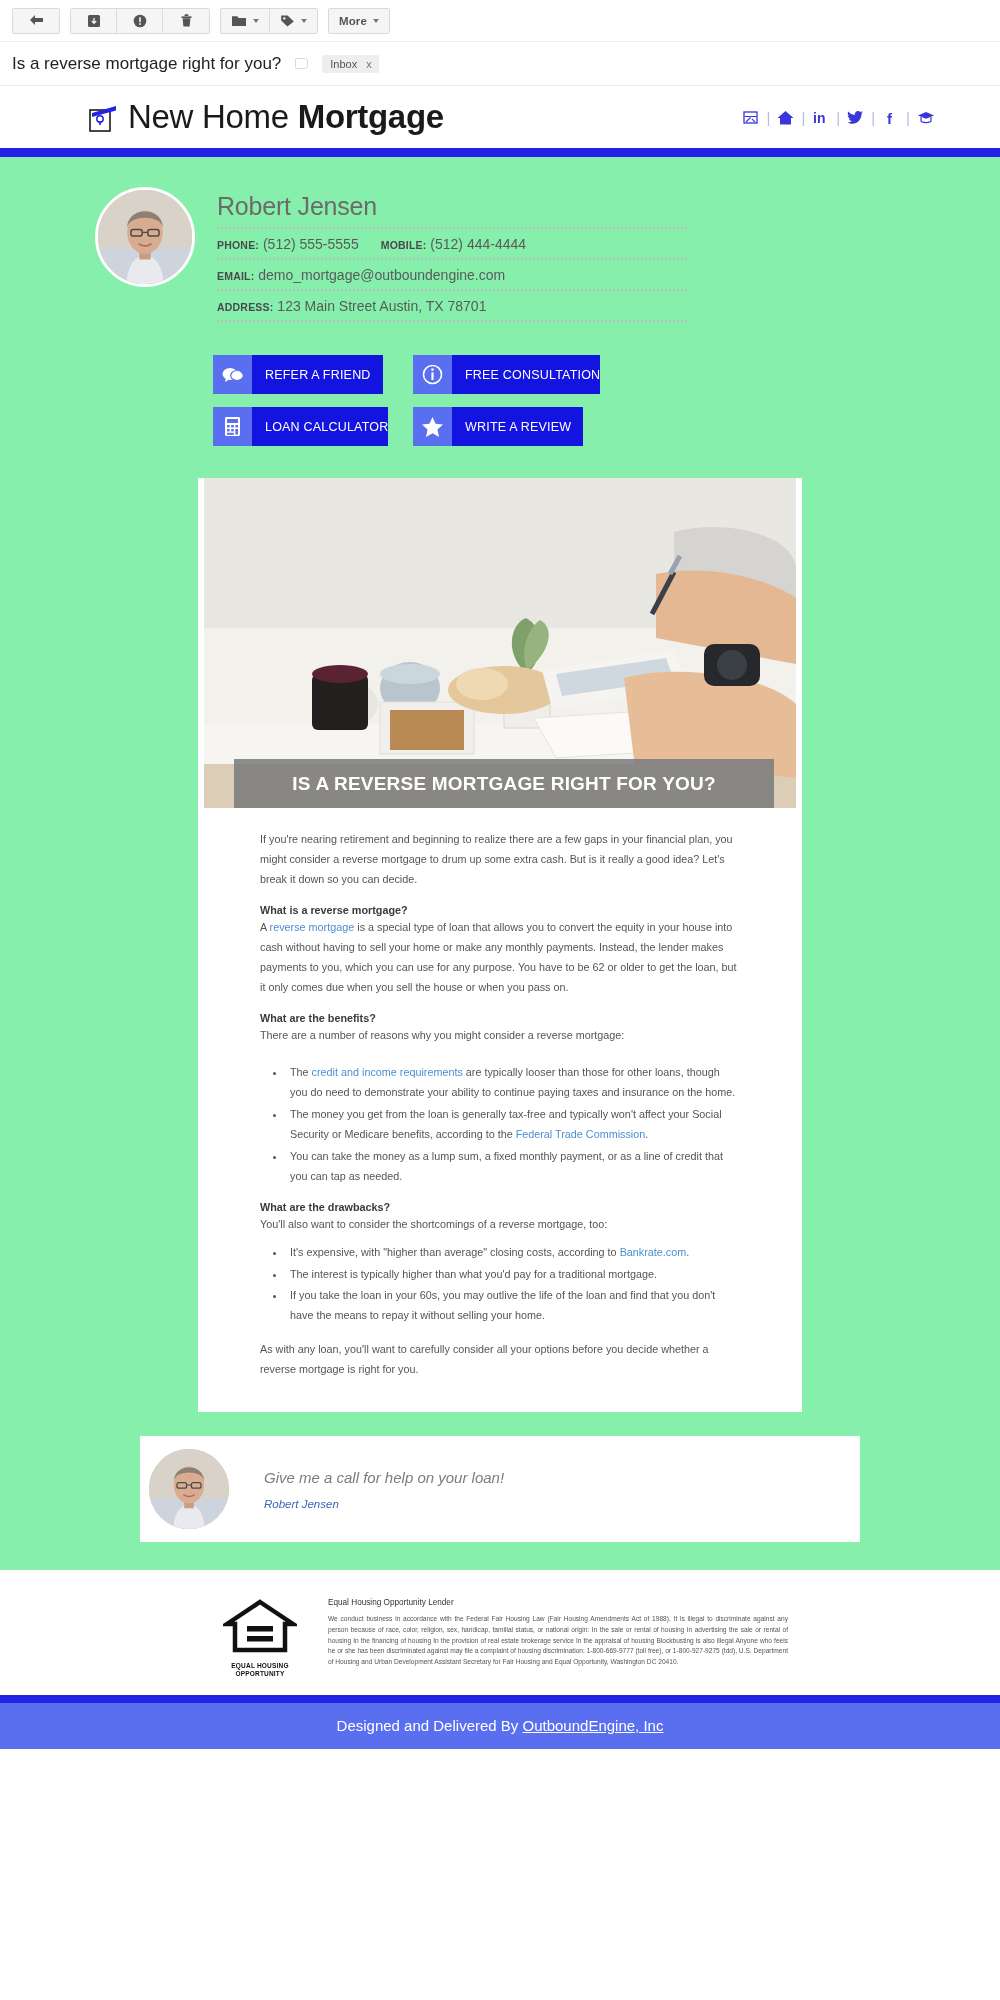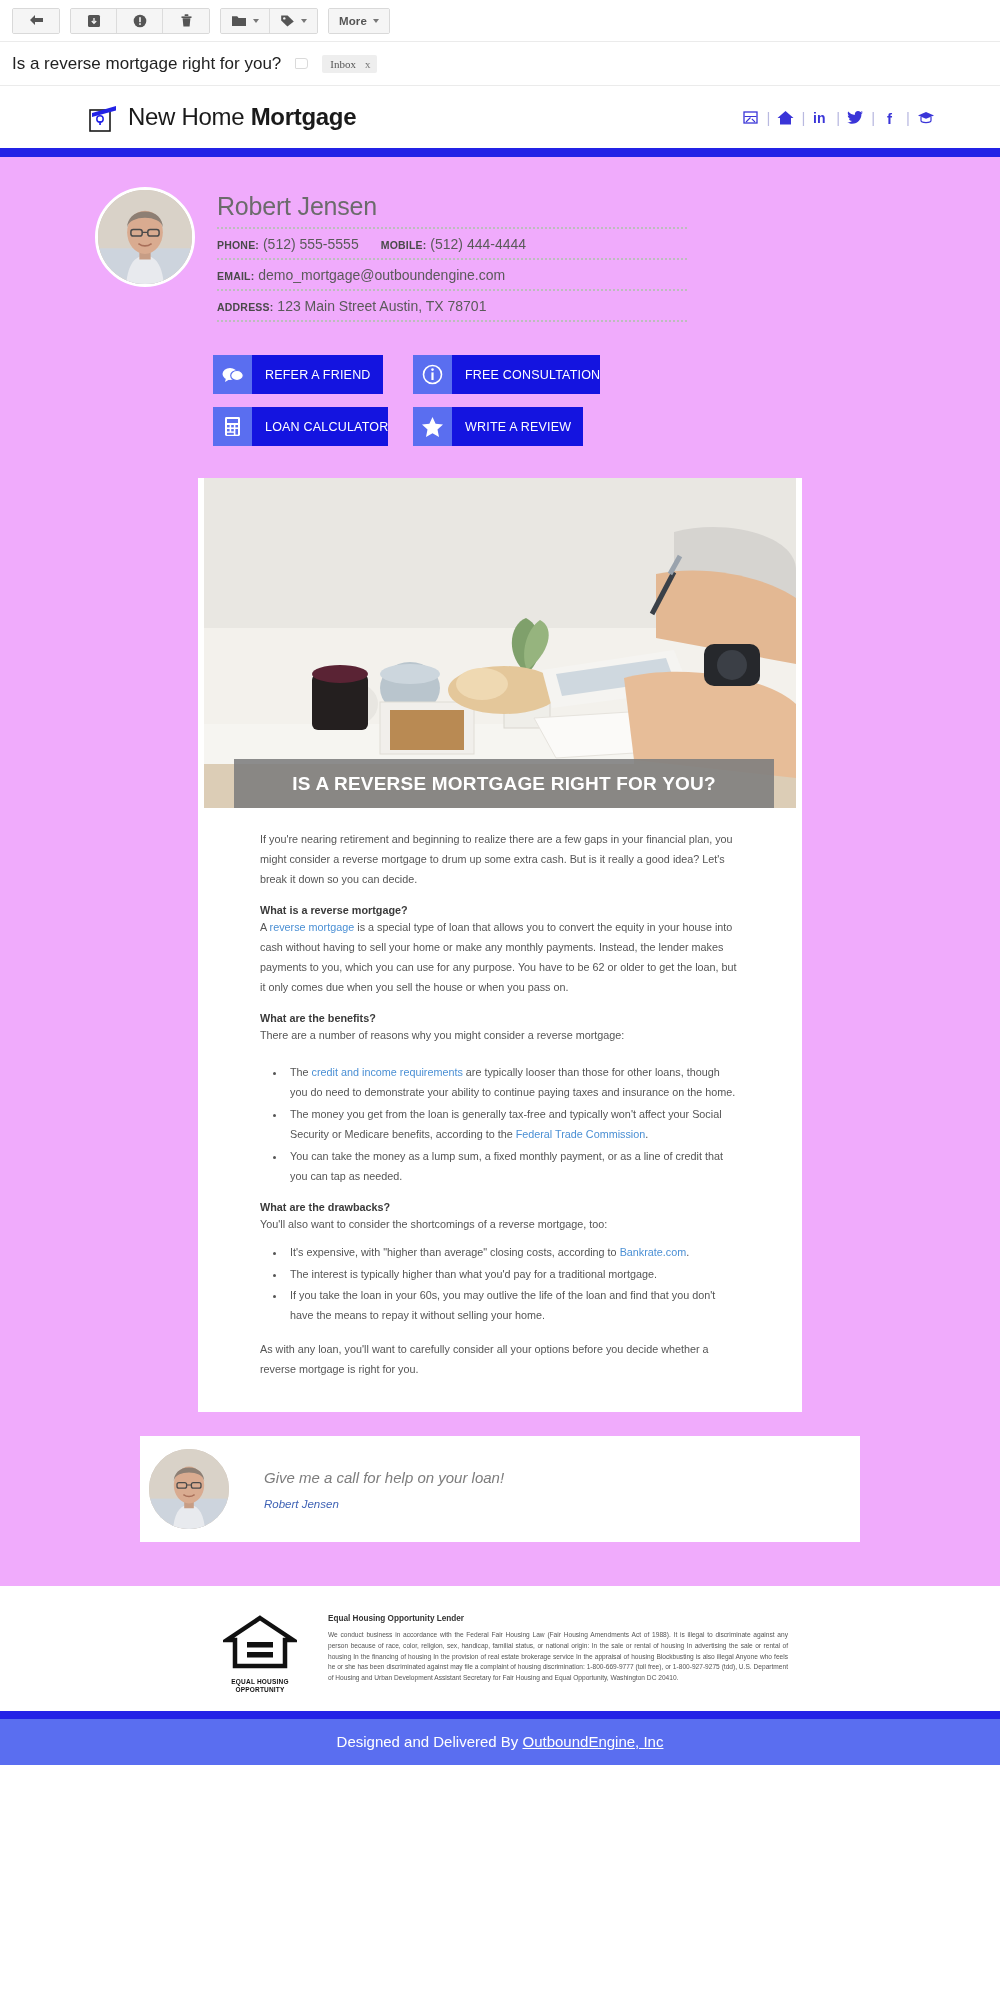--- a/index.html
+++ b/index.html
@@ -82,56 +82,55 @@
   .label-chip {
     background: #eeeeee;
     color: #555;
     font-size: 11px;
     padding: 3px 7px 3px 8px;
     border-radius: 2px;
     display: flex;
     align-items: center;
     gap: 9px;
     cursor: pointer;
-    font-family: Liberation Serif, serif;
   }
   .label-chip .x { color: #777; font-size: 11px; }
 
   
   .email-wrap { background: #ffffff; }
   .brandbar {
     height: 62px;
     background: #ffffff;
     display: flex;
     align-items: center;
     justify-content: space-between;
     padding: 0 60px 0 88px;
   }
   .logo { display: flex; align-items: center; gap: 9px; }
   .logo-mark { width: 31px; height: 31px; position: relative; }
   .logo-text {
-    font-size: 24px;
+    font-size: 33px;
     color: #1a1a1a;
     letter-spacing: -.3px;
     white-space: nowrap;
   }
   .logo-text b { font-weight: bold; }
   .socials { display: flex; align-items: center; gap: 0; }
   .soc {
     width: 29px;
     display: flex;
     align-items: center;
     justify-content: center;
     cursor: pointer;
   }
   .soc-div { color: #b9b9e0; font-size: 15px; padding: 0 1px; }
 
   .blue-rule { height: 9px; background: #2323e6; }
 
-  .grayzone { background: #f0abfc; padding: 30px 0 44px; }
+  .grayzone { background: #86efac; padding: 30px 0 28px; }
 
   
   .sigrow {
     display: flex;
     padding: 0 0 0 95px;
     gap: 22px;
   }
   .avatar {
     width: 100px; height: 100px;
     border-radius: 50%;
@@ -300,21 +299,21 @@
     font-size: 6.5px;
     font-weight: bold;
     line-height: 1.25;
     color: #111;
     letter-spacing: .2px;
     margin-top: 2px;
   }
   .legal { width: 460px; }
   .legal-h {
     font-size: 8.2px;
-    font-weight: bold;
+    font-weight: normal;
     color: #333;
     margin-bottom: 7px;
   }
   .legal-p {
     font-size: 6.6px;
     line-height: 1.62;
     color: #555;
     text-align: justify;
   }
   .footer-rule { height: 8px; background: #2323e6; }

